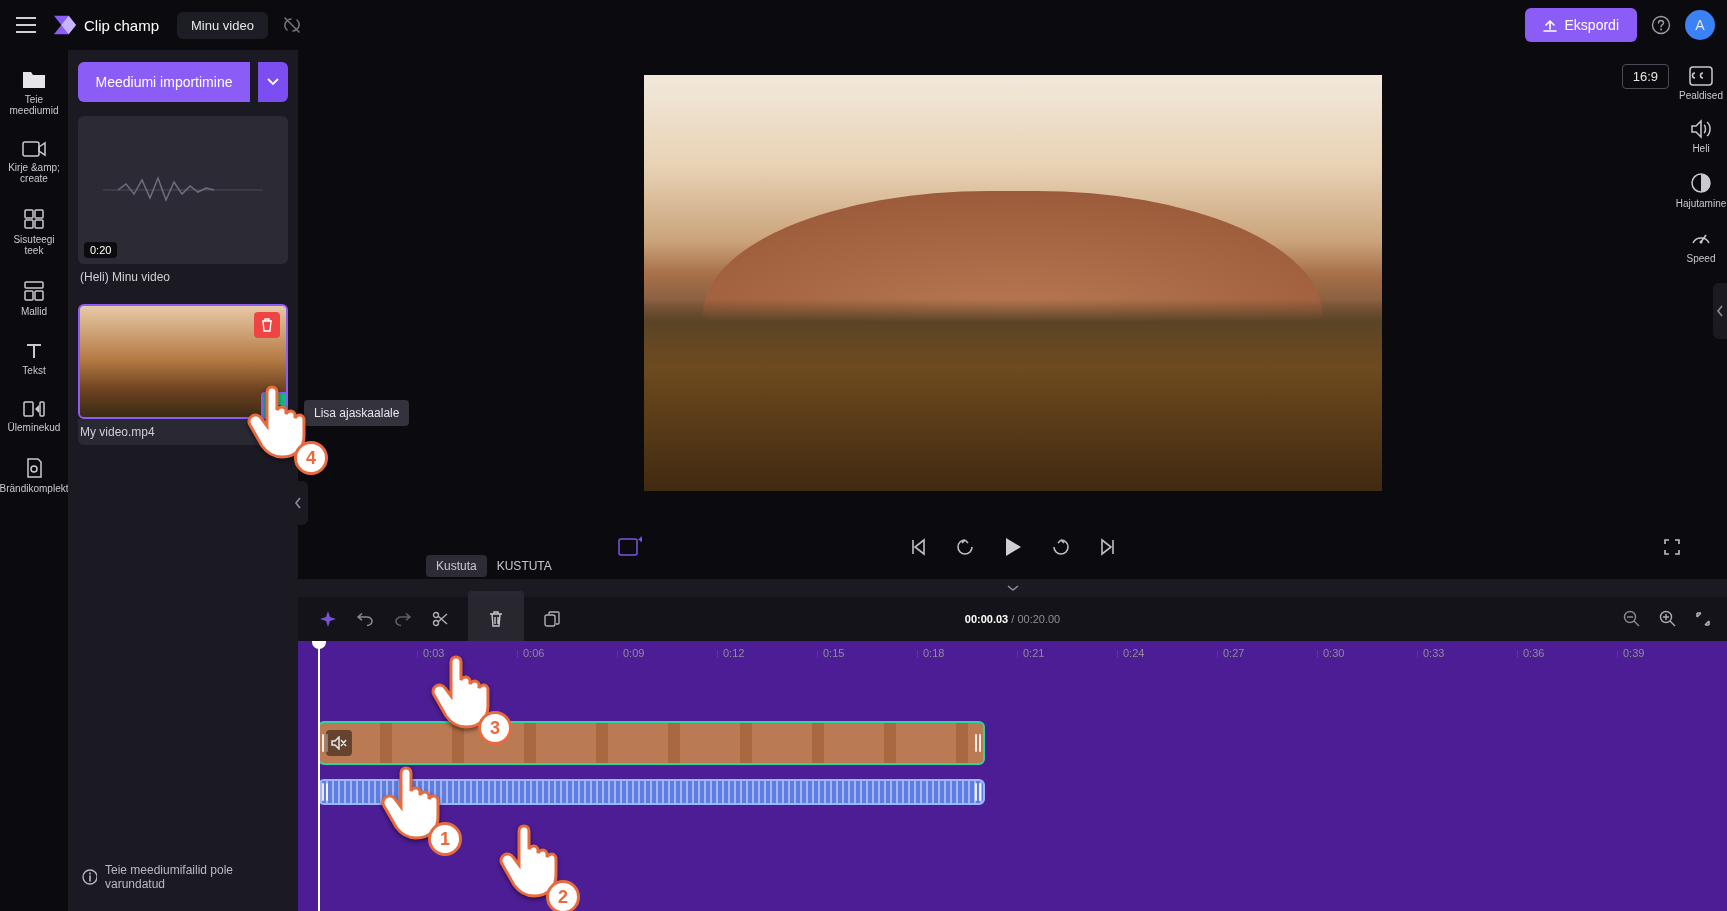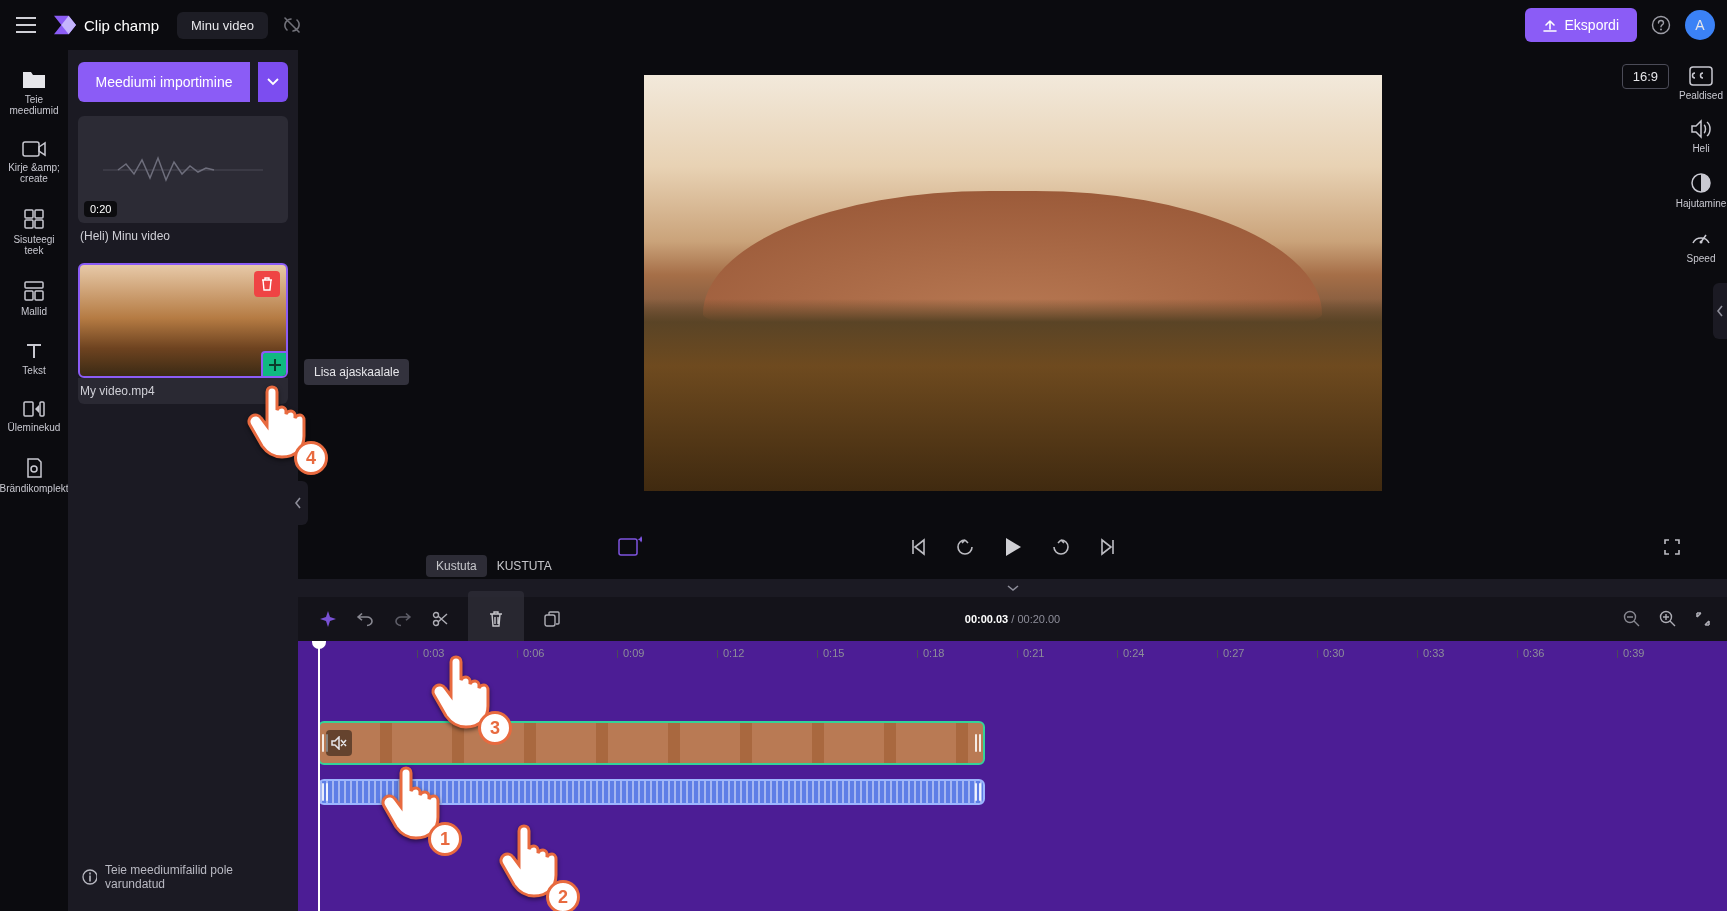--- a/index.html
+++ b/index.html
@@ -26,21 +26,21 @@
   .rail-item { display:flex; flex-direction:column; align-items:center; gap:4px; cursor:pointer; padding:6px 0; width:100%; }
   .rail-item span { font-size:10px; color:#c9c9d1; text-align:center; line-height:1.1; }
 
   
   .media-panel { width:230px; background:#1b1a23; display:flex; flex-direction:column; padding:12px 10px; position:relative; }
   .import-btn { display:flex; justify-content:center; align-items:center; gap:8px; }
   .import-main { flex:1; background:#8b5cf6; color:#fff; border:none; border-radius:6px 0 0 6px; height:40px; font-size:14px; cursor:pointer; }
   .import-caret { width:30px; height:40px; background:#7c4df0; border:none; border-radius:0 6px 6px 0; cursor:pointer; display:flex; align-items:center; justify-content:center; }
   .media-thumb { margin-top:14px; }
   .thumb-box { position:relative; border-radius:6px; overflow:hidden; }
-  .audio-thumb { height:107px; background:#2c2b35; display:flex; align-items:center; justify-content:center; }
+  .audio-thumb { height:148px; background:#2c2b35; display:flex; align-items:center; justify-content:center; }
   .dur-badge { position:absolute; bottom:6px; left:6px; background:#0c0c0f; color:#fff; font-size:11px; padding:2px 6px; border-radius:4px; }
   .thumb-label { font-size:12px; color:#cfcfd6; padding:6px 2px; }
   .video-thumb { height:115px; background:linear-gradient(180deg,#e7c9a8 0%, #b57b43 48%, #6e4320 75%, #3b2a14 100%); border:2px solid #8b5cf6; position:relative; }
   .del-thumb { position:absolute; top:6px; right:6px; width:26px; height:26px; background:#ef4444; border-radius:4px; display:flex; align-items:center; justify-content:center; cursor:pointer; }
   .add-thumb { position:absolute; bottom:-1px; right:-1px; width:26px; height:26px; background:#10b981; border-radius:4px 0 6px 0; display:flex; align-items:center; justify-content:center; cursor:pointer; border:2px solid #8b5cf6; border-right:none; border-bottom:none;}
   .tooltip { position:absolute; background:#33323d; color:#e6e6ea; font-size:12px; padding:6px 10px; border-radius:4px; white-space:nowrap; z-index:20; }
   .collapse-handle { position:absolute; right:-10px; top:50%; width:20px; height:44px; background:#1b1a23; border-radius:0 6px 6px 0; display:flex; align-items:center; justify-content:center; cursor:pointer; }
   .backup-footer { margin-top:auto; display:flex; align-items:center; gap:8px; font-size:12px; color:#b9b9c2; padding:8px 4px; }
 
   

